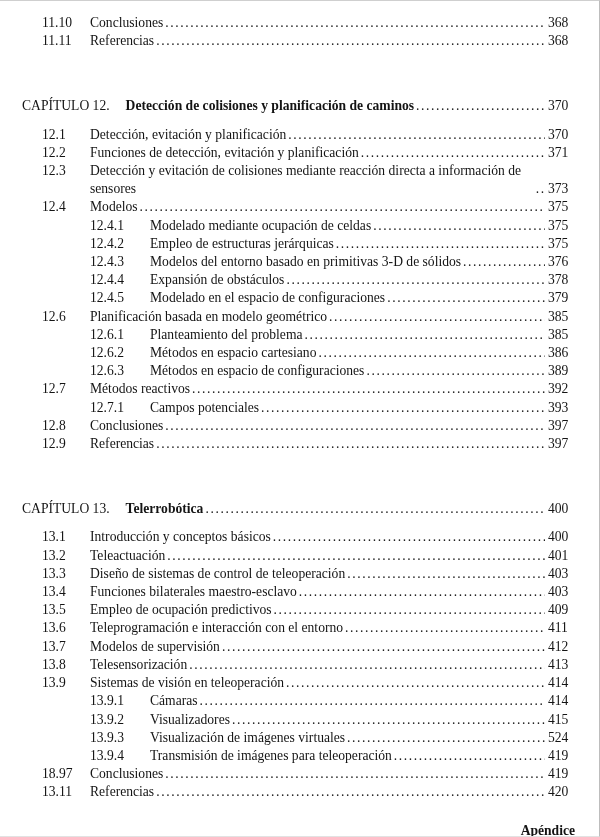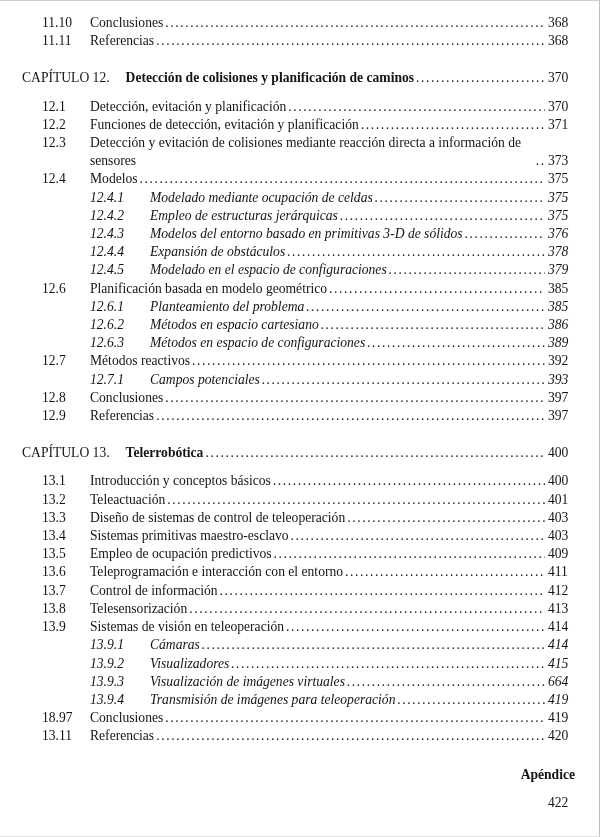--- a/index.html
+++ b/index.html
@@ -25,21 +25,21 @@
     align-items: flex-end;
     font-size: 13.6px;
     line-height: 18.2px;
   }
   .row .num {
     flex: 0 0 48px;
     align-self: flex-start;
     white-space: nowrap;
   }
   .row.lvl1 { padding-left: 20px; }
-  .row.lvl2 { padding-left: 68px; font-style: italic; }
+  .row.lvl2 { padding-left: 68px; }
   .row.lvl2 .num { flex: 0 0 60px; }
   .title { flex: 0 1 auto; }
   .leader {
     flex: 1 1 10px;
     overflow: hidden;
     white-space: nowrap;
     margin: 0 3px 0 2px;
     min-width: 8px;
   }
   .leader::after {
@@ -48,21 +48,21 @@
     color: #1a1a1a;
   }
   .pagenum {
     flex: 0 0 auto;
     min-width: 27px;
     text-align: left;
     white-space: nowrap;
   }
   .row.chapter { margin: 19px 0 10px 0; }
   .chapter .prefix { white-space: nowrap; margin-right: 16px; }
-  .chapter .title { font-weight: bold; }
+  .chapter .title { font-weight: bold; margin-top: 28px; }
   .row.appendix { margin-top: 20px; flex-direction: column; }
   .appendix .title { font-weight: bold; }
 </style>
 </head>
 <body>
 
 <div class="page">
   <div id="toc">
       <div class="row lvl1">
         <span class="num">11.10</span>
@@ -203,39 +203,39 @@
         <span class="pagenum">401</span>
       </div>
       <div class="row lvl1">
         <span class="num">13.3</span>
         <span class="title">Diseño de sistemas de control de teleoperación</span>
         <span class="leader"></span>
         <span class="pagenum">403</span>
       </div>
       <div class="row lvl1">
         <span class="num">13.4</span>
-        <span class="title">Sistemas primitivas maestro-esclavo</span>
+        <span class="title">Funciones bilaterales maestro-esclavo</span>
         <span class="leader"></span>
         <span class="pagenum">403</span>
       </div>
       <div class="row lvl1">
         <span class="num">13.5</span>
         <span class="title">Empleo de ocupación predictivos</span>
         <span class="leader"></span>
         <span class="pagenum">409</span>
       </div>
       <div class="row lvl1">
         <span class="num">13.6</span>
         <span class="title">Teleprogramación e interacción con el entorno</span>
         <span class="leader"></span>
         <span class="pagenum">411</span>
       </div>
       <div class="row lvl1">
         <span class="num">13.7</span>
-        <span class="title">Control de información</span>
+        <span class="title">Modelos de supervisión</span>
         <span class="leader"></span>
         <span class="pagenum">412</span>
       </div>
       <div class="row lvl1">
         <span class="num">13.8</span>
         <span class="title">Telesensorización</span>
         <span class="leader"></span>
         <span class="pagenum">413</span>
       </div>
       <div class="row lvl1">
@@ -253,21 +253,21 @@
       <div class="row lvl2">
         <span class="num">13.9.2</span>
         <span class="title">Visualizadores</span>
         <span class="leader"></span>
         <span class="pagenum">415</span>
       </div>
       <div class="row lvl2">
         <span class="num">13.9.3</span>
         <span class="title">Visualización de imágenes virtuales</span>
         <span class="leader"></span>
-        <span class="pagenum">664</span>
+        <span class="pagenum">524</span>
       </div>
       <div class="row lvl2">
         <span class="num">13.9.4</span>
         <span class="title">Transmisión de imágenes para teleoperación</span>
         <span class="leader"></span>
         <span class="pagenum">419</span>
       </div>
       <div class="row lvl1">
         <span class="num">18.97</span>
         <span class="title">Conclusiones</span>

